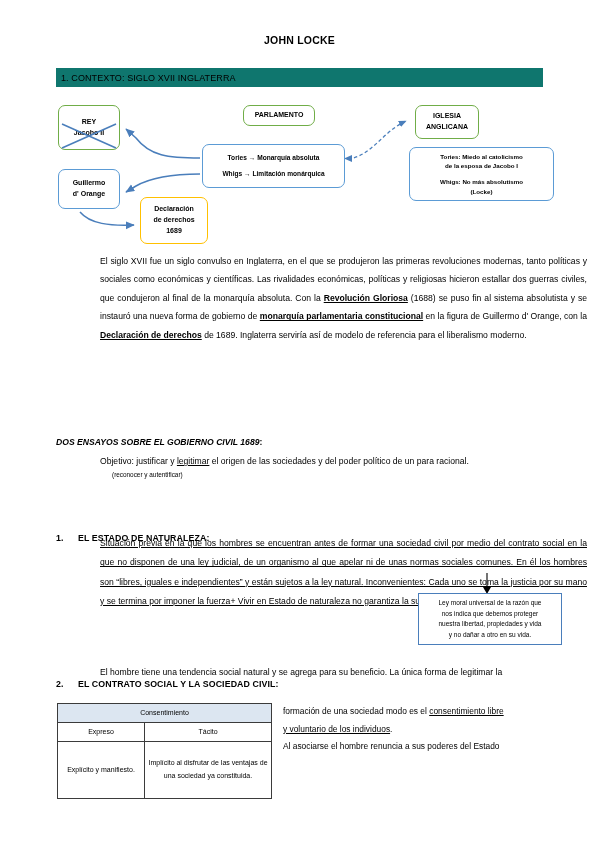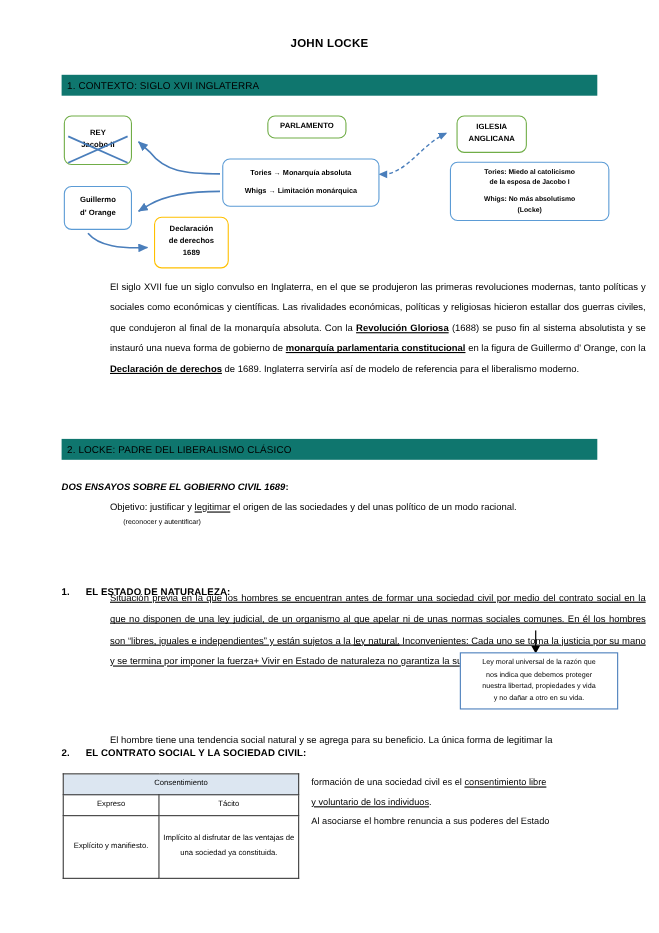--- a/index.html
+++ b/index.html
@@ -284,28 +284,27 @@
       <span class="ln">Tories: Miedo al catolicismo</span>
       <span class="ln">de la esposa de Jacobo I</span>
       <span class="spacer"></span>
       <span class="ln">Whigs: No más absolutismo</span>
       <span class="ln">(Locke)</span>
     </div>
   </div>
 
   <div class="para" id="para-1"><span>El siglo XVII fue un siglo convulso en Inglaterra, en el que se produjeron las primeras revoluciones modernas, tanto políticas y sociales como económicas y científicas. Las rivalidades económicas, políticas y religiosas hicieron estallar dos guerras civiles, que condujeron al final de la monarquía absoluta. Con la </span><span style="font-weight: bold; text-decoration: underline;">Revolución Gloriosa</span><span> (1688) se puso fin al sistema absolutista y se instauró una nueva forma de gobierno de </span><span style="font-weight: bold; text-decoration: underline;">monarquía parlamentaria constitucional</span><span> en la figura de Guillermo d' Orange, con la </span><span style="font-weight: bold; text-decoration: underline;">Declaración de derechos</span><span> de 1689. Inglaterra serviría así de modelo de referencia para el liberalismo moderno.</span></div>
 
-  <div class="section-band" id="band-2">2. LOCKE: PADRE DEL LIBERALISMO CLÁSICO</div>
 
   <div class="work-title">
     <span>DOS ENSAYOS SOBRE EL GOBIERNO CIVIL 1689</span><span class="plain">:</span>
   </div>
 
   <div class="para" id="para-objetivo">
-    <span>Objetivo: justificar y </span><span class="u">legitimar</span><span> el origen de las sociedades y del unas político de un modo racional.</span>
+    <span>Objetivo: justificar y </span><span class="u">legitimar</span><span> el origen de las sociedades y del poder político de un para racional.</span>
   </div>
   <div class="sub-note">(reconocer y autentificar)</div>
 
   <div class="numbered" id="head-1">
     <span class="num">1.</span><span>EL ESTADO DE NATURALEZA:</span>
   </div>
 
   <div class="para" id="para-2"><span>Situación previa en la que los hombres se encuentran antes de formar una sociedad civil por medio del contrato social en la que no disponen de una ley judicial, de un organismo al que apelar ni de unas normas sociales comunes. En él los hombres son “libres, iguales e independientes” y están sujetos a la </span><span style="text-decoration: underline;">ley natural.</span><span> Inconvenientes: Cada uno se toma la justicia por su mano y se termina por imponer la fuerza+ Vivir en Estado de naturaleza no garantiza la supervivencia.</span></div>
 
   <svg class="callout-arrow" viewBox="0 0 14 22">
@@ -335,18 +334,18 @@
         <th class="sub">Tácito</th>
       </tr>
       <tr>
         <td class="left-cell">Explícito y manifiesto.</td>
         <td>Implícito al disfrutar de las ventajas de una sociedad ya constituida.</td>
       </tr>
     </tbody>
   </table>
 
   <div class="side-col" id="side-1">
-    <div><span>formación de una sociedad civil es el </span><span class="u">consentimiento libre</span></div>
+    <div><span>formación de una sociedad modo es el </span><span class="u">consentimiento libre</span></div>
     <div><span class="u">y voluntario de los individuos</span><span>.</span></div>
     <div>Al asociarse el hombre renuncia a sus poderes del Estado</div>
   </div>
 
 </div>
 
 </body></html>

